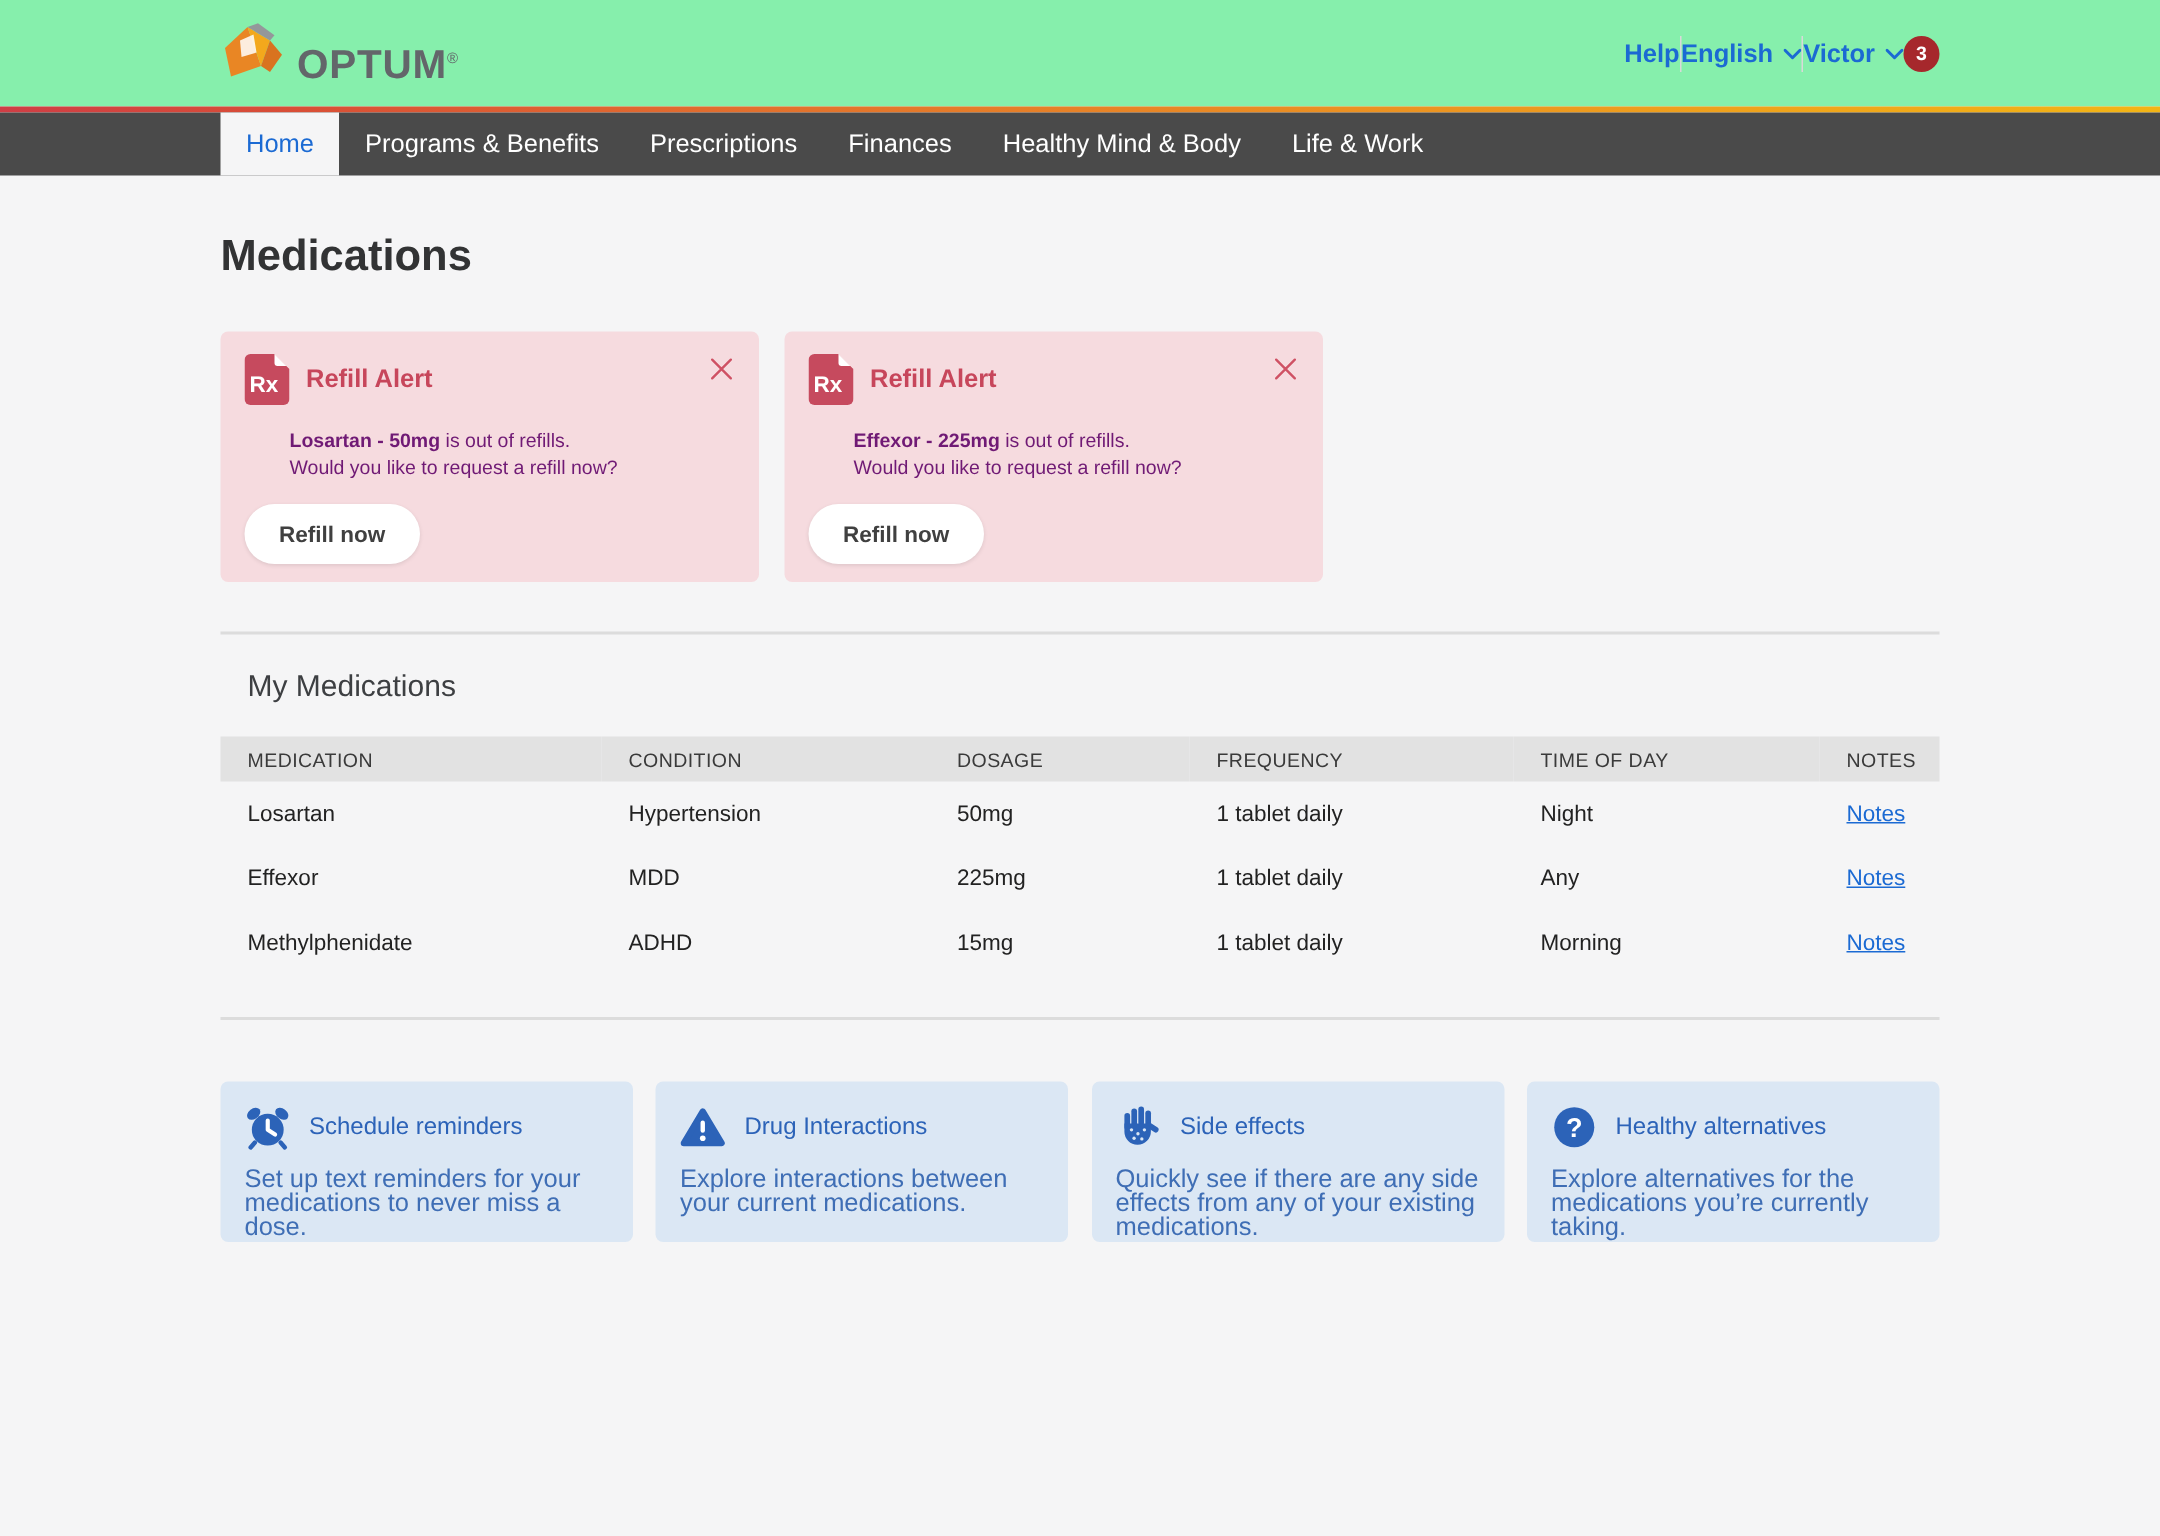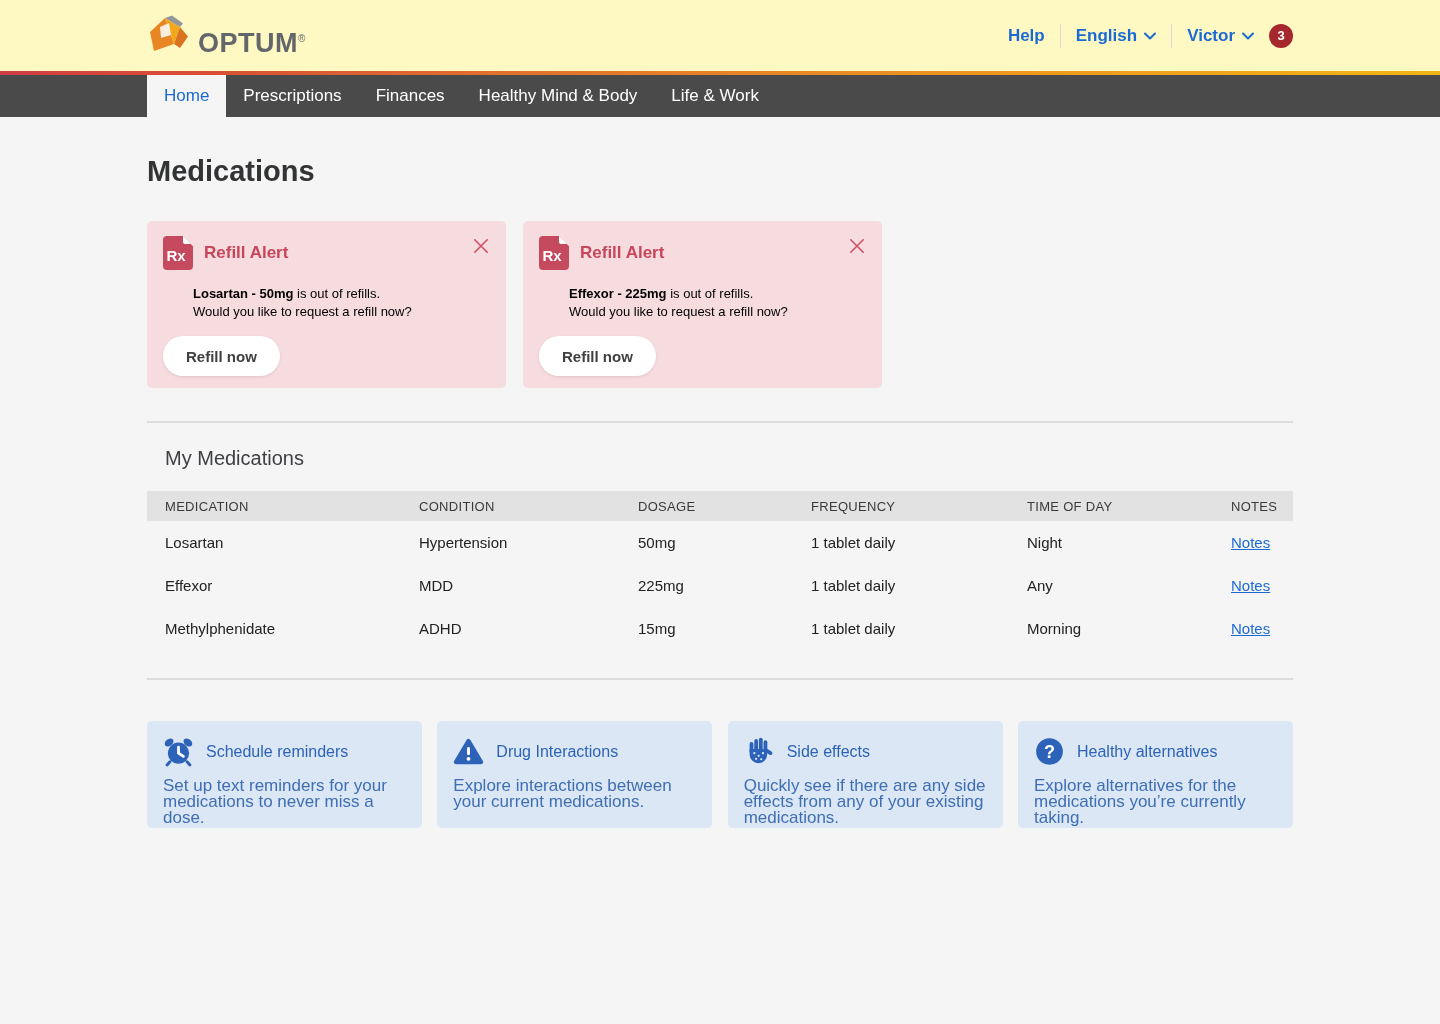--- a/index.html
+++ b/index.html
@@ -7,27 +7,27 @@
   body {
     width: 1440px;
     min-height: 1024px;
     background: #f5f5f6;
     font-family: "Liberation Sans", sans-serif;
     -webkit-font-smoothing: antialiased;
   }
   .container { width: 1146px; margin: 0 auto; }
 
   
-  .site-header { background: #fef9c3; height: 71px; }
+  .site-header { background: #86efac; height: 71px; }
   .header-inner { display: flex; align-items: center; justify-content: space-between; height: 100%; }
   .logo { display: flex; align-items: flex-end; gap: 5px; cursor: pointer; text-decoration: none; }
   .logo svg { width: 46px; height: 42px; display: block; }
   .logo-text { font-size: 27px; font-weight: 700; color: #63666a; letter-spacing: 0.5px; line-height: 1; }
   .logo-text sup { font-size: 10px; font-weight: 400; vertical-align: super; }
-  .header-links { display: flex; align-items: center; gap: 15px; }
+  .header-links { display: flex; align-items: center; }
   .hlink { color: #1b6ad3; font-weight: 700; font-size: 17px; display: flex; align-items: center; gap: 7px; cursor: pointer; text-decoration: none; }
   .vsep { width: 1px; height: 24px; background: #d9d9d9; }
   .badge {
     width: 24px; height: 24px; border-radius: 50%; background: #a6282c; color: #fff;
     font-size: 13px; font-weight: 700; display: flex; align-items: center; justify-content: center; cursor: pointer;
   }
 
   
   .gradient-bar { height: 4px; background: linear-gradient(90deg, #cf3e45 0%, #d94f36 14%, #e2702d 35%, #eb9022 62%, #f3b515 100%); }
 
@@ -41,21 +41,21 @@
   h1.page-title { font-size: 29px; font-weight: 700; color: #323334; margin: 38px 0 33px; }
 
   
   .alerts-row { display: flex; gap: 17px; }
   .alert-card { position: relative; width: 359px; height: 167px; background: #f6dbdf; border-radius: 5px; padding: 15px 16px; }
   .alert-head { display: flex; align-items: center; gap: 11px; }
   .rx-icon svg { width: 30px; height: 34px; display: block; }
   .alert-title { font-size: 17px; font-weight: 700; color: #c7465b; margin: 0; }
   .close-btn { position: absolute; top: 15px; right: 15px; background: none; border: none; padding: 2px; cursor: pointer; line-height: 0; }
   .close-btn svg { width: 16px; height: 16px; }
-  .alert-text { margin: 0; font-size: 13px; color: #000000; line-height: 18px; padding-left: 30px; }
+  .alert-text { margin: 0; font-size: 13px; color: #701a75; line-height: 18px; padding-left: 30px; }
   .alert-text.first { margin-top: 15px; }
   .alert-text strong { font-weight: 700; }
   .refill-btn {
     margin-top: 15px; height: 40px; padding: 0 23px; border: none; border-radius: 20px;
     background: #ffffff; color: #404040; font-size: 15px; font-weight: 700; cursor: pointer;
     font-family: "Liberation Sans", sans-serif; box-shadow: 0 1px 3px rgba(0,0,0,0.10);
   }
 
   
   .divider { border: none; border-top: 2px solid #dcdcdc; margin: 0; }
@@ -119,20 +119,21 @@
       <span class="badge">3</span>
     </div>
   </div>
 </header>
 
 <div class="gradient-bar"></div>
 
 <nav class="main-nav">
   <div class="container nav-inner">
     <a class="nav-item active">Home</a>
+    <a class="nav-item">Programs &amp; Benefits</a>
     <a class="nav-item">Prescriptions</a>
     <a class="nav-item">Finances</a>
     <a class="nav-item">Healthy Mind &amp; Body</a>
     <a class="nav-item">Life &amp; Work</a>
   </div>
 </nav>
 
 <main class="container">
   <h1 class="page-title">Medications</h1>
 

